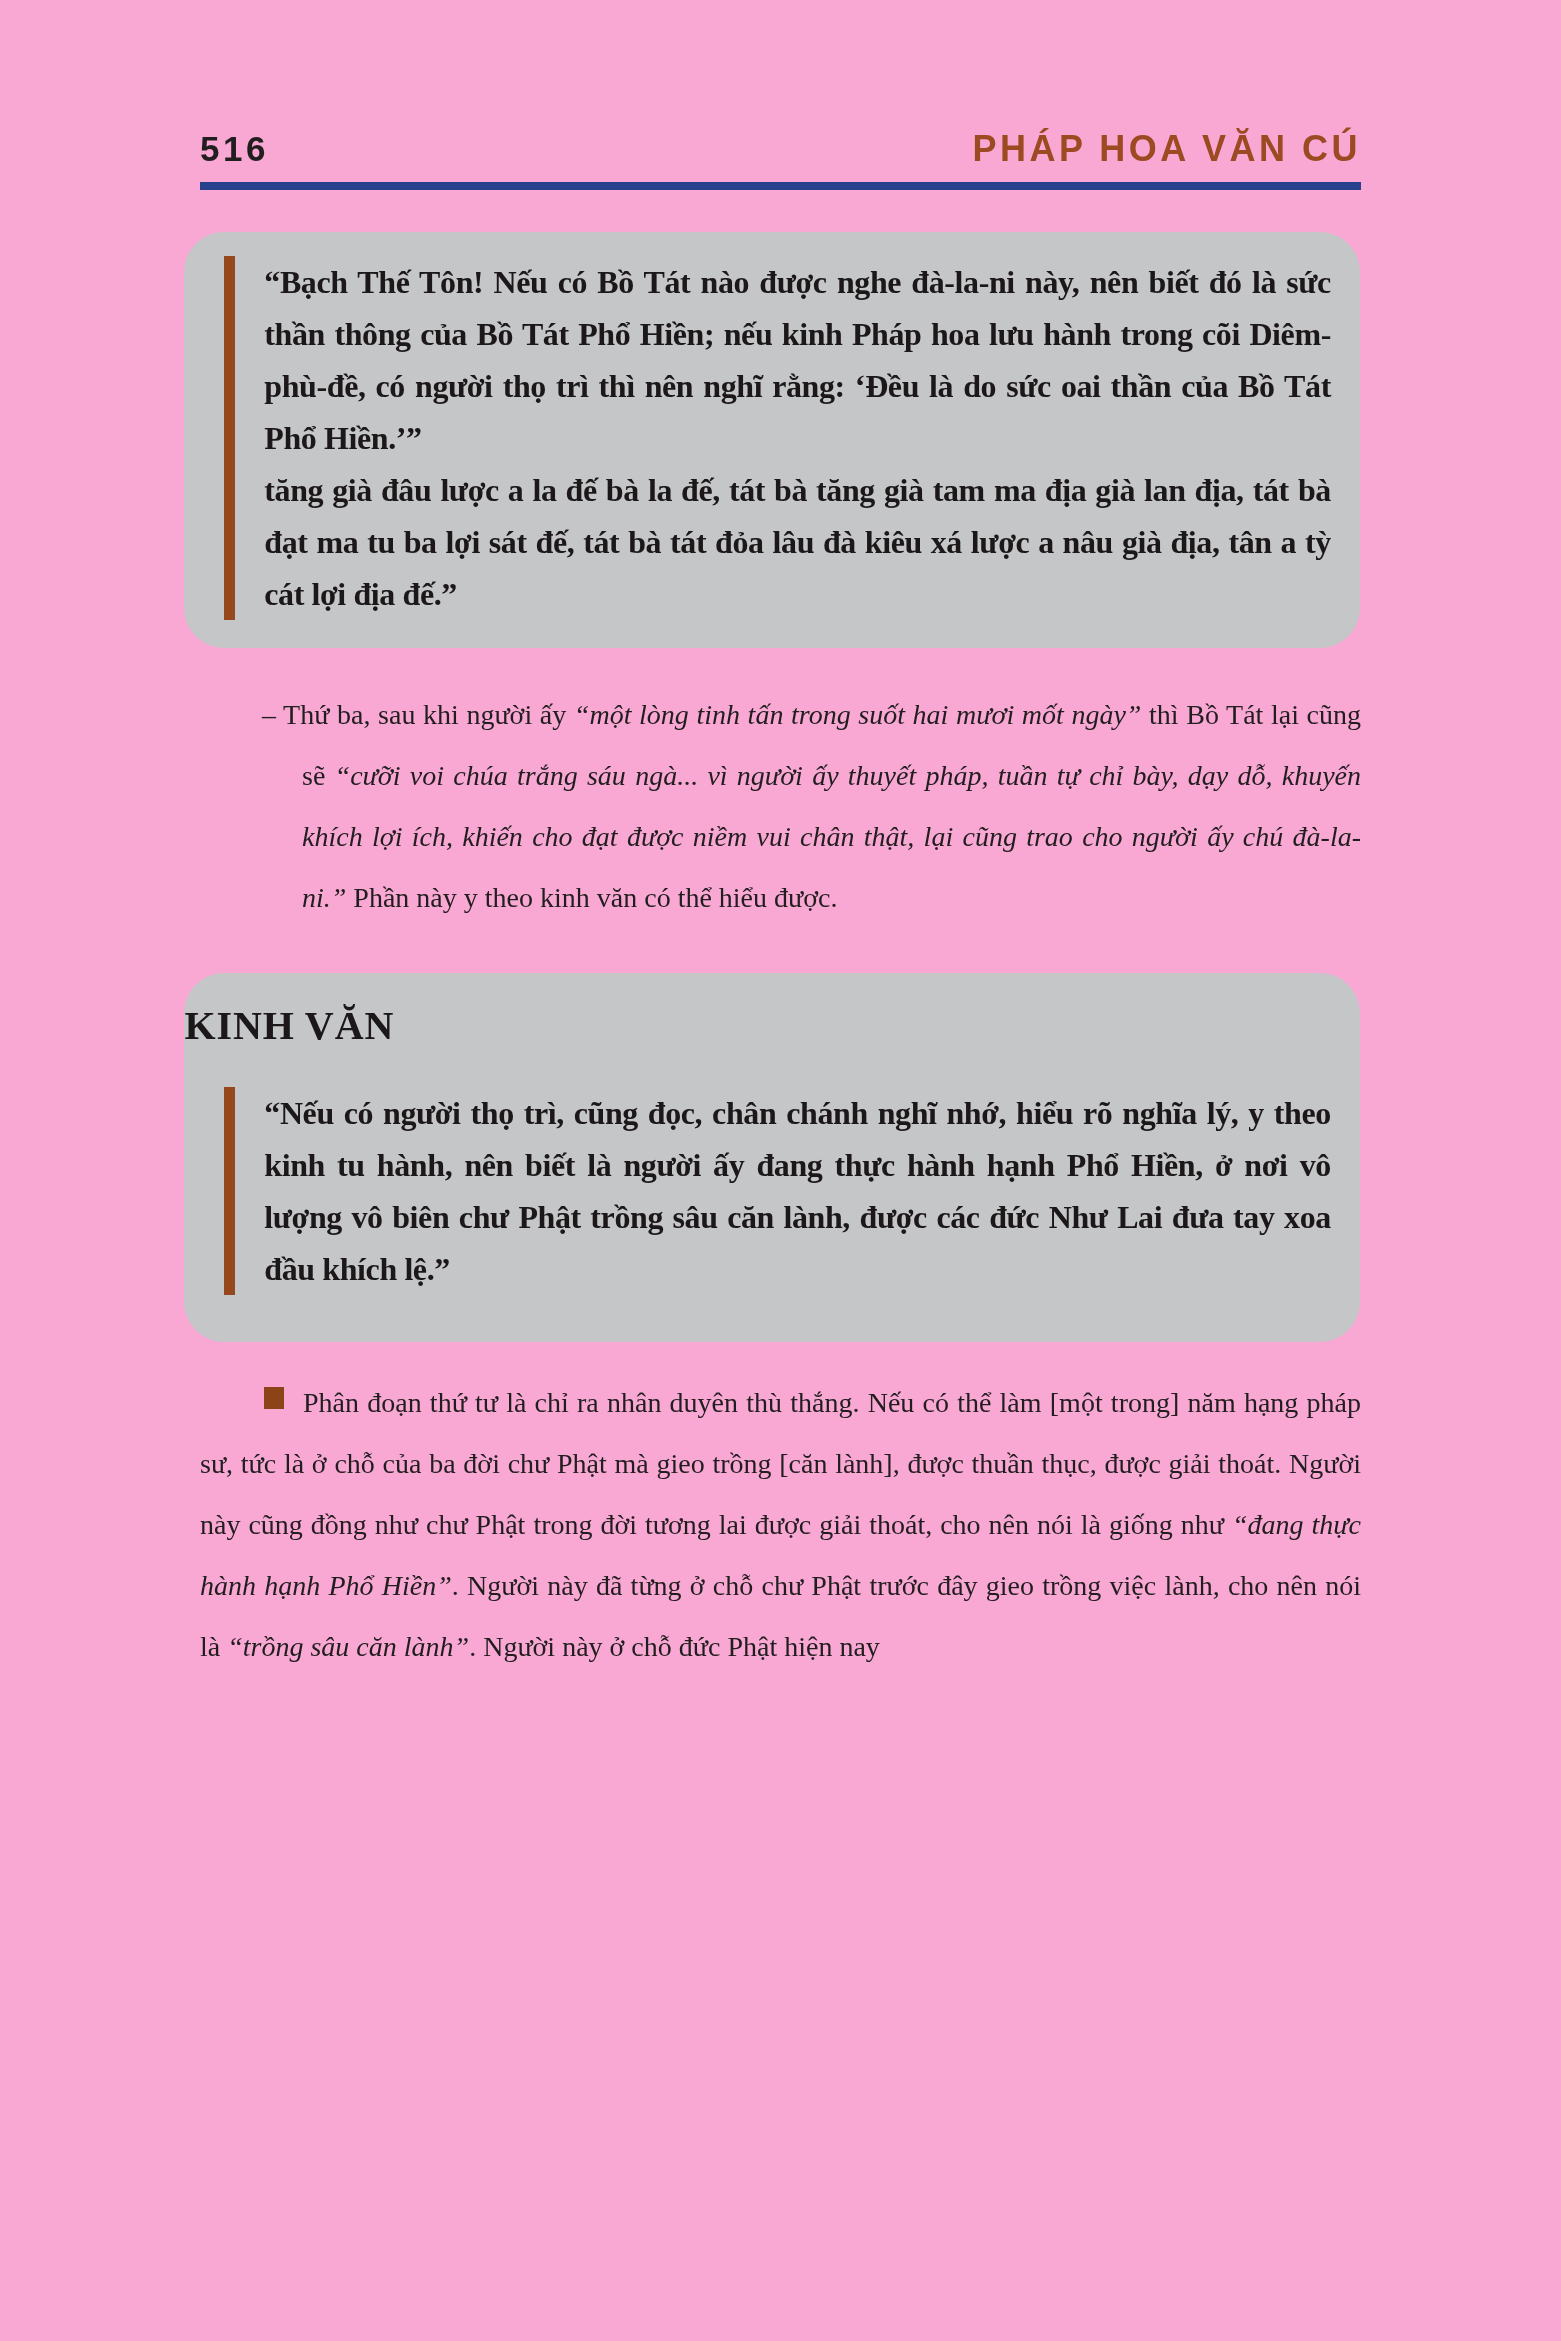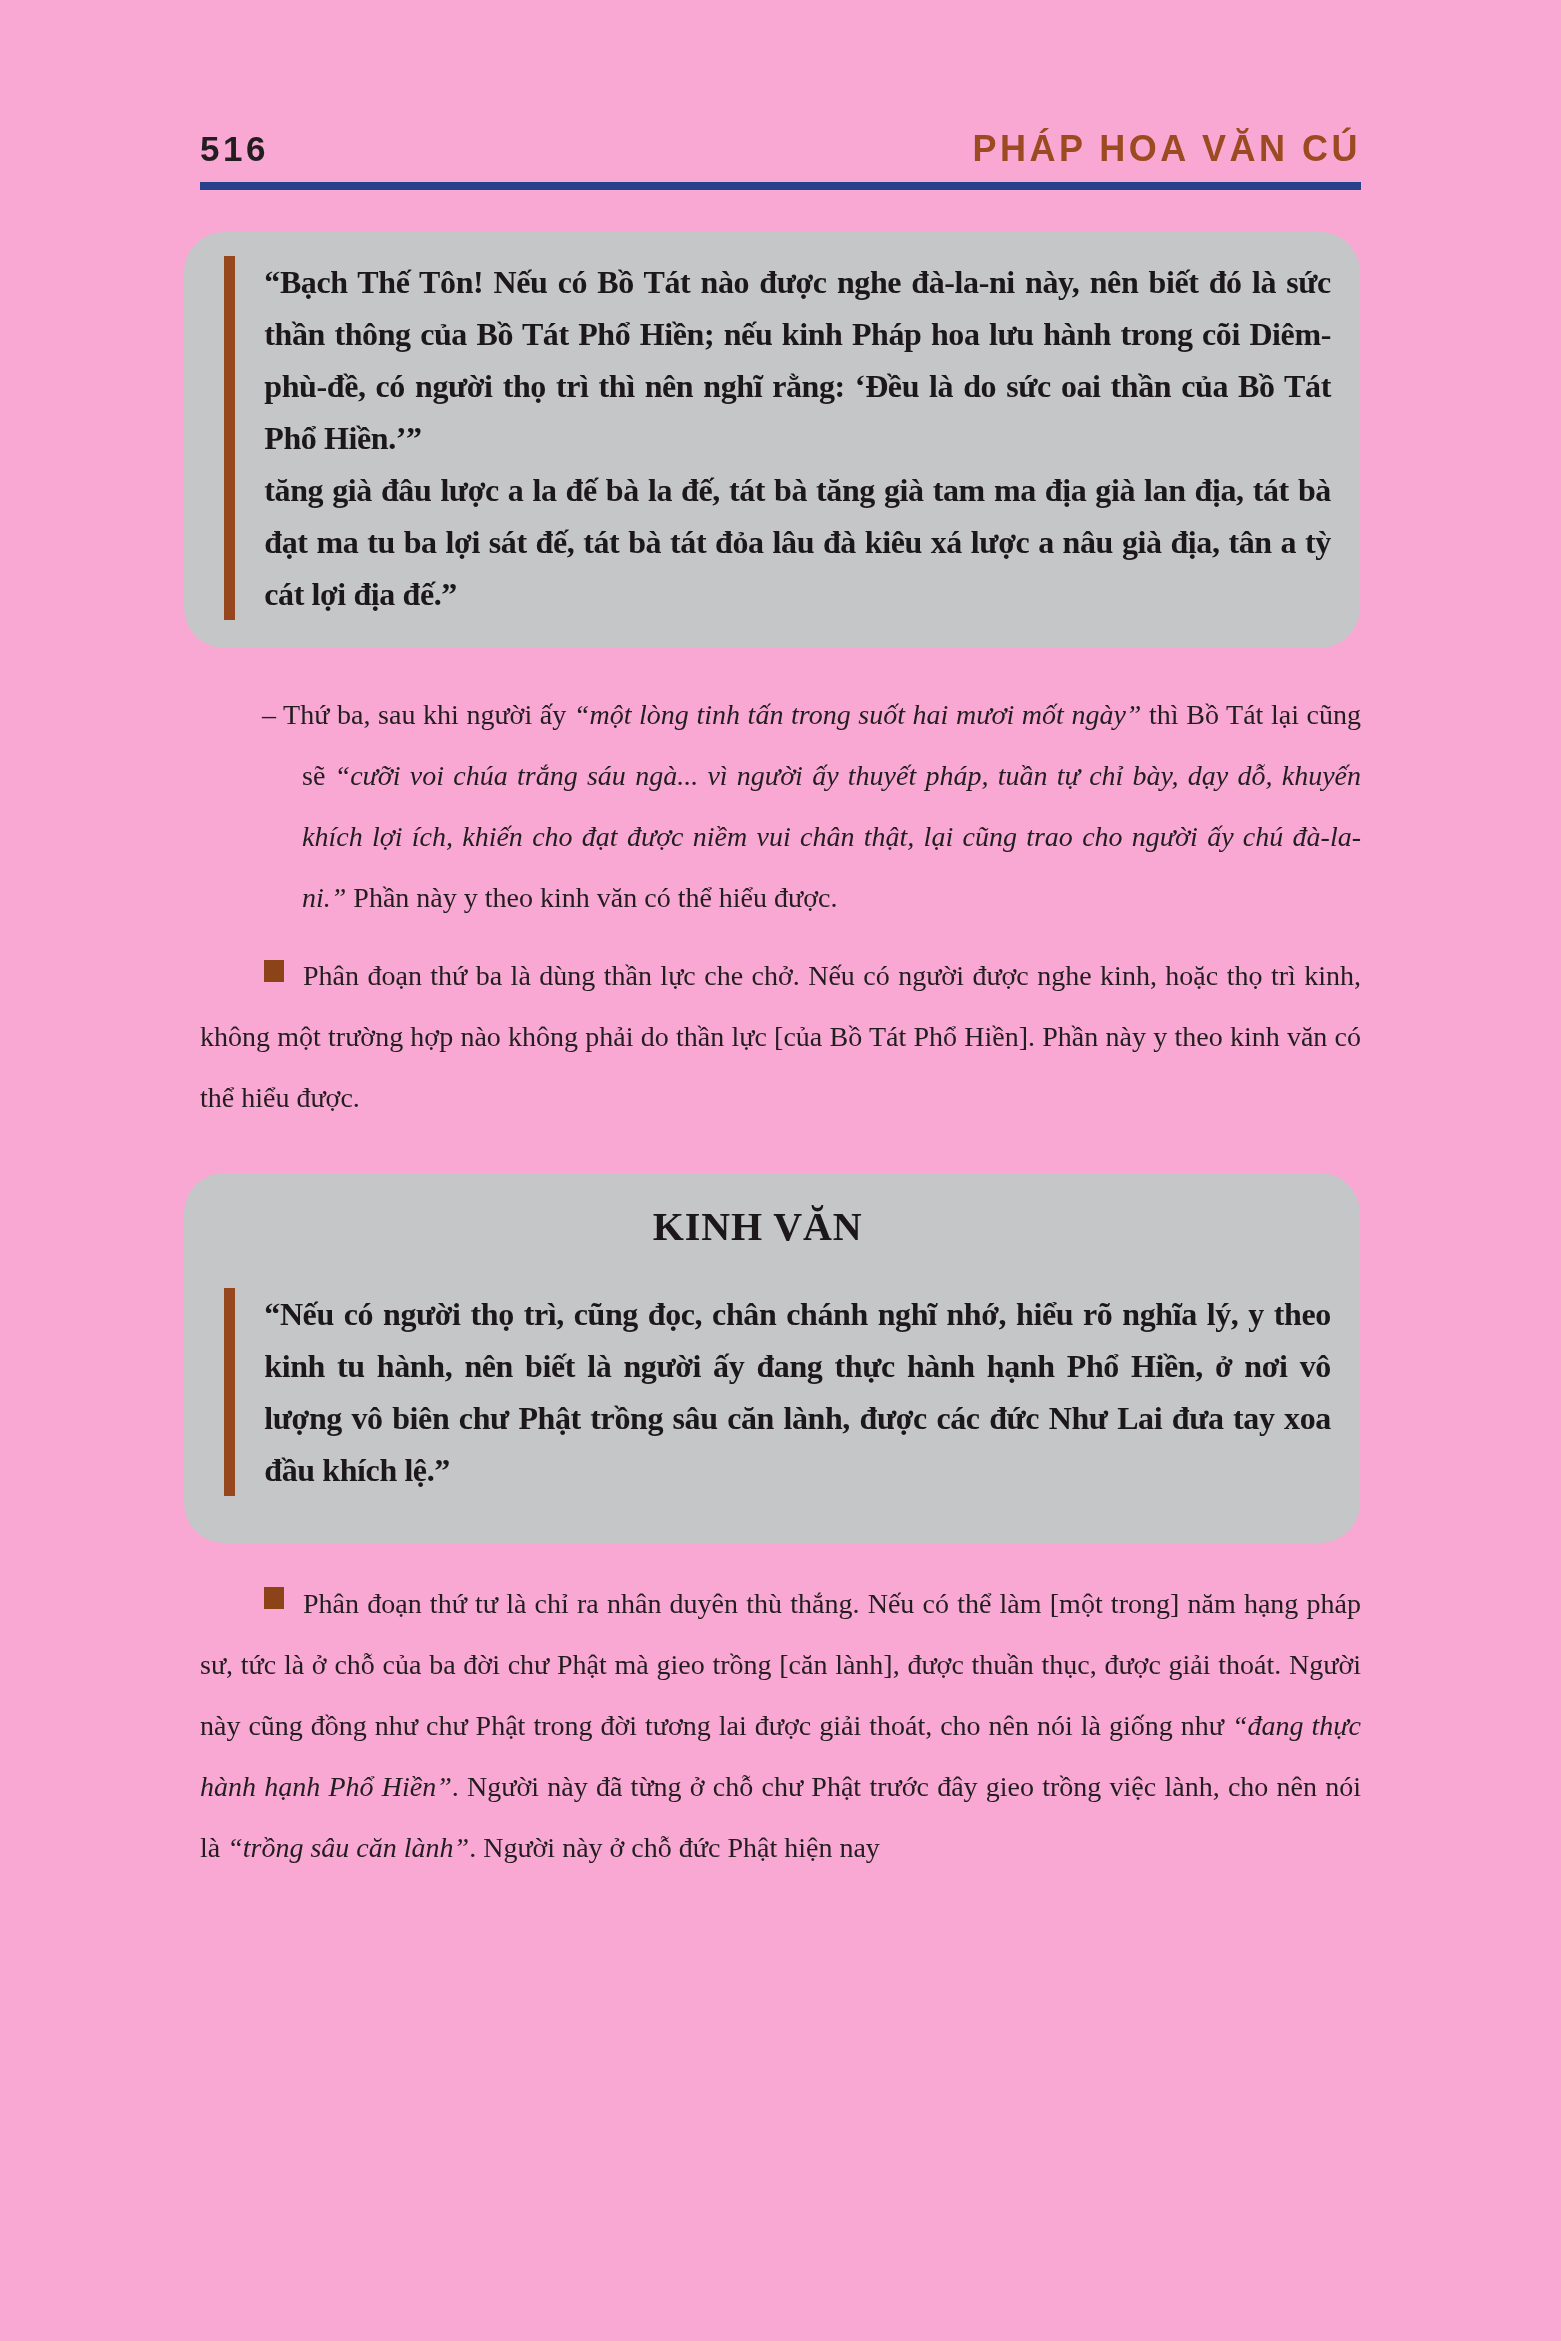--- a/index.html
+++ b/index.html
@@ -60,21 +60,20 @@
     flex: 1 1 auto;
     font-size: 32px;
     font-weight: bold;
     line-height: 52px;
     letter-spacing: -0.4px;
     text-align: justify;
     color: #1c1819;
   }
   .quote-text p { margin: 0; }
   .kv-title {
-    text-align: center;
     font-size: 40px;
     font-weight: bold;
     letter-spacing: 0.9px;
     color: #1c1819;
     margin-bottom: 38px;
   }
   
   .body-par {
     font-size: 28px;
     line-height: 61px;
@@ -116,21 +115,20 @@
         <div class="quote-bar"></div>
         <div class="quote-text">
           <p>“Bạch Thế Tôn! Nếu có Bồ Tát nào được nghe đà-la-ni này, nên biết đó là sức thần thông của Bồ Tát Phổ Hiền; nếu kinh Pháp hoa lưu hành trong cõi Diêm-phù-đề, có người thọ trì thì nên nghĩ rằng: ‘Đều là do sức oai thần của Bồ Tát Phổ Hiền.’”</p>
           <p>tăng già đâu lược a la đế bà la đế, tát bà tăng già tam ma địa già lan địa, tát bà đạt ma tu ba lợi sát đế, tát bà tát đỏa lâu đà kiêu xá lược a nâu già địa, tân a tỳ cát lợi địa đế.”</p>
         </div>
       </div>
     </div>
 
     <p class="body-par par-dash"><span><span>– Thứ ba, sau khi người ấy </span><span class="it">“một lòng tinh tấn trong suốt hai mươi mốt ngày”</span><span> thì Bồ Tát lại cũng sẽ </span><span class="it">“cưỡi voi chúa trắng sáu ngà... vì người ấy thuyết pháp, tuần tự chỉ bày, dạy dỗ, khuyến khích lợi ích, khiến cho đạt được niềm vui chân thật, lại cũng trao cho người ấy chú đà-la-ni.”</span><span> Phần này y theo kinh văn có thể hiểu được.</span></span></p>
 
-    <p class="body-par par-b2"><span class="bullet"></span><span><span>Phân đoạn thứ ba là dùng thần lực che chở. Nếu có người được nghe kinh, hoặc thọ trì kinh, không một trường hợp nào không phải do thần lực [của Bồ Tát Phổ Hiền]. Phần này y theo kinh văn có thể hiểu được.</span></span></p>
 
     <div class="graybox box2">
       <div class="kv-title">KINH VĂN</div>
       <div class="quote-row">
         <div class="quote-bar"></div>
         <div class="quote-text">
           <p>“Nếu có người thọ trì, cũng đọc, chân chánh nghĩ nhớ, hiểu rõ nghĩa lý, y theo kinh tu hành, nên biết là người ấy đang thực hành hạnh Phổ Hiền, ở nơi vô lượng vô biên chư Phật trồng sâu căn lành, được các đức Như Lai đưa tay xoa đầu khích lệ.”</p>
         </div>
       </div>
     </div>

